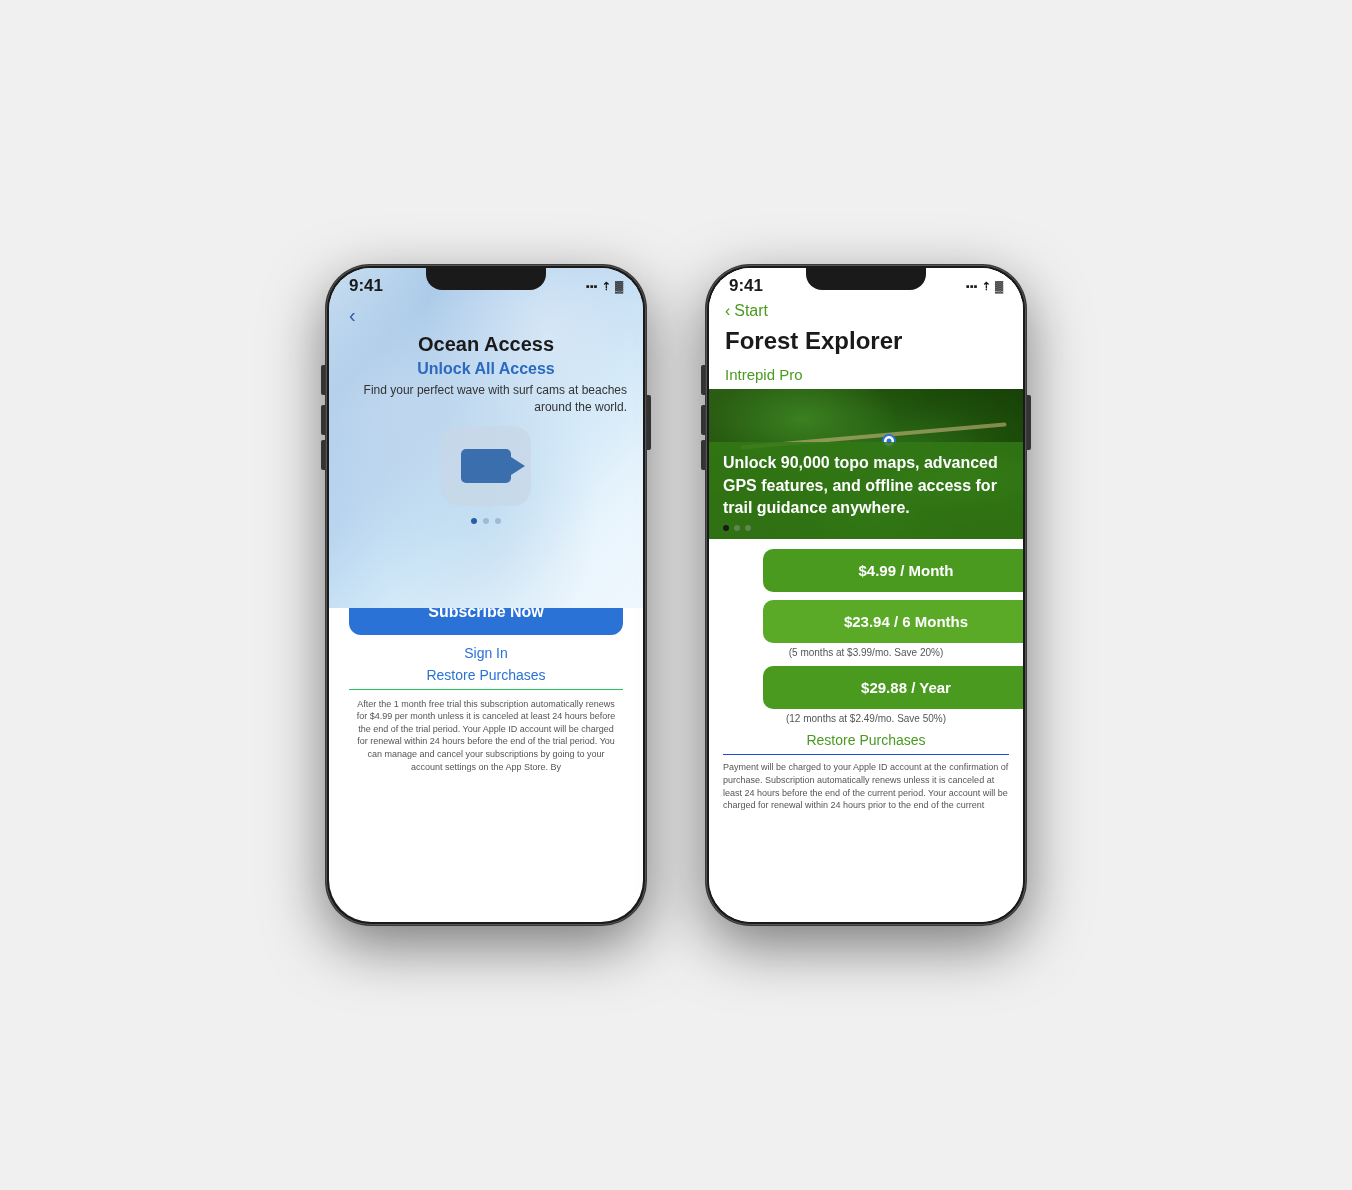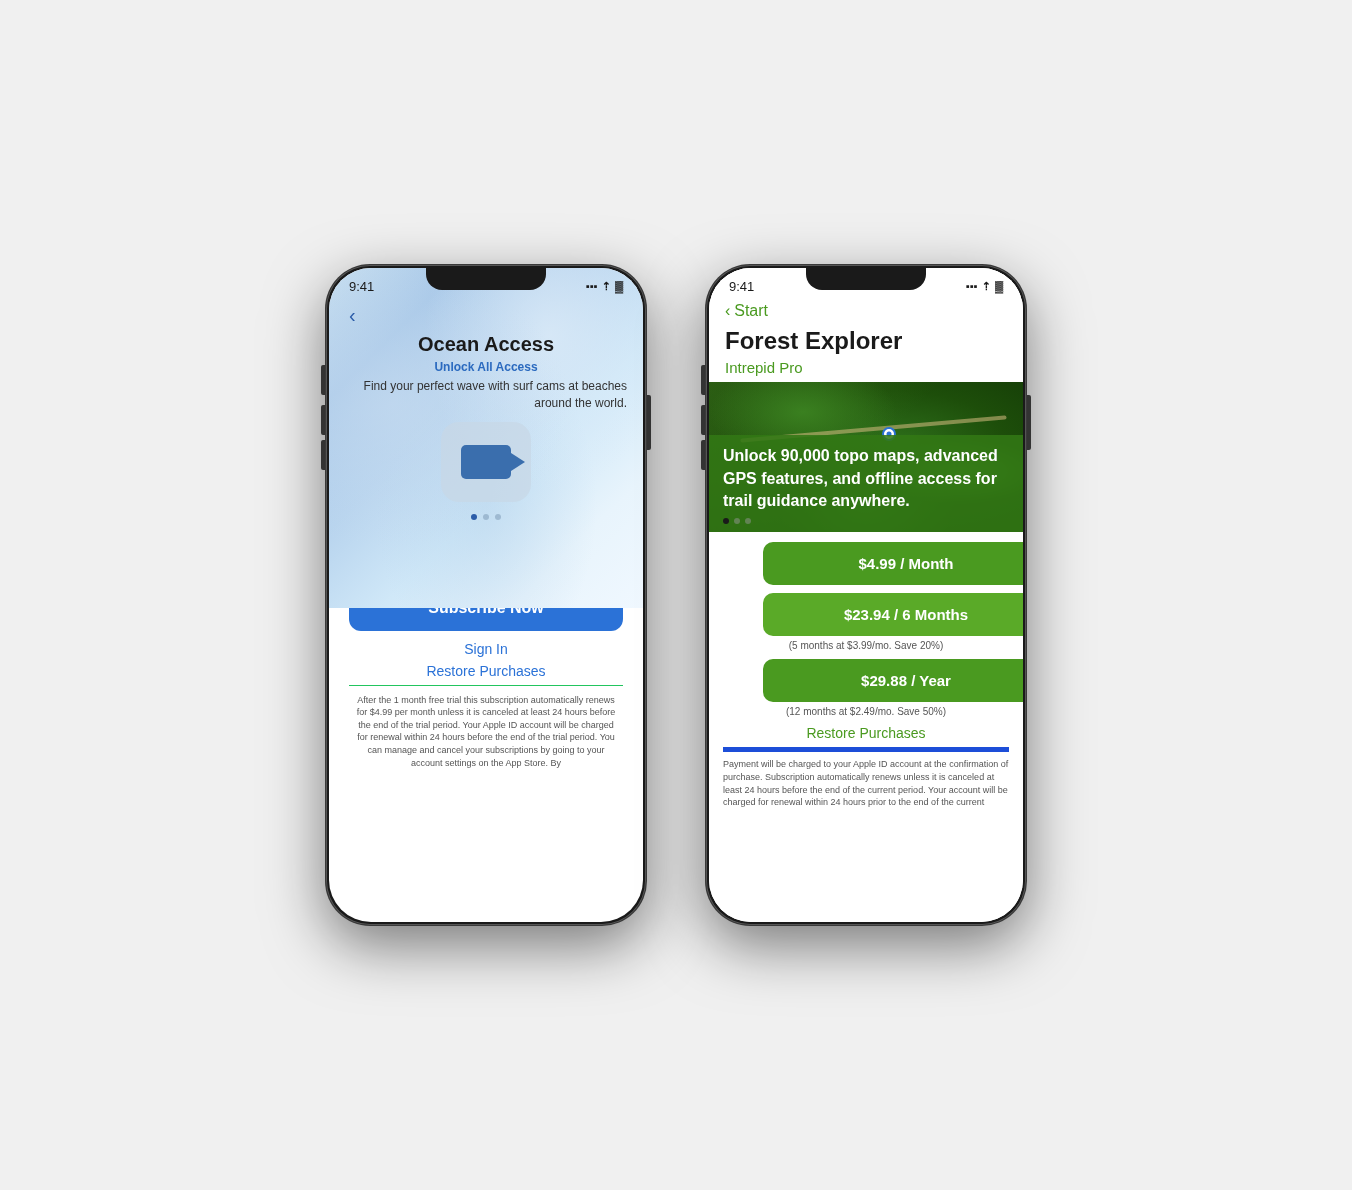--- a/index.html
+++ b/index.html
@@ -49,21 +49,21 @@
       display: flex;
       justify-content: space-between;
       align-items: center;
       padding: 8px 20px 4px;
       font-size: 11px;
       font-weight: 600;
       position: relative;
       z-index: 5;
       height: 32px;
     }
-    .status-time { font-weight: 400; font-size: 13px; }
+    .status-time { font-weight: 700; font-size: 17px; }
     .status-icons { display: flex; align-items: center; gap: 4px; font-size: 11px; }
 
     
     .phone::before {
       content: '';
       position: absolute;
       left: -5px;
       top: 100px;
       width: 4px;
       height: 30px;
@@ -120,21 +120,21 @@
       text-align: center;
       font-size: 20px;
       font-weight: 700;
       color: #1a1a1a;
       padding: 6px 20px 0;
       position: relative;
       z-index: 2;
     }
     .unlock-title {
       text-align: center;
-      font-size: 12px;
+      font-size: 16px;
       font-weight: 700;
       color: #2b6abf;
       padding: 4px 20px 0;
       position: relative;
       z-index: 2;
     }
     .unlock-desc {
       text-align: right;
       font-size: 12px;
       color: #333;
@@ -266,21 +266,21 @@
     .forest-title {
       font-size: 24px;
       font-weight: 800;
       color: #1a1a1a;
       line-height: 1.1;
     }
     .forest-subtitle {
       font-size: 15px;
       font-weight: 500;
       color: #4a9a20;
-      margin-top: 5px;
+      margin-top: 12px;
     }
 
     
     .forest-image {
       width: 100%;
       height: 150px;
       position: relative;
       overflow: hidden;
     }
     .forest-aerial {
@@ -395,21 +395,21 @@
       font-weight: 500;
       margin: 4px 0 6px;
       cursor: pointer;
     }
     .forest-fine-print {
       font-size: 9px;
       color: #555;
       text-align: left;
       line-height: 1.4;
       padding: 6px 0 0;
-      border-top: 5px solid #1d4ed8;
+      border-top: 1px solid #1d4ed8;
     }
   </style>
 </head>
 <body>
 
 <div class="phone">
   <div class="phone-inner">
     <div class="notch"></div>
     <div class="phone1-screen">
 

